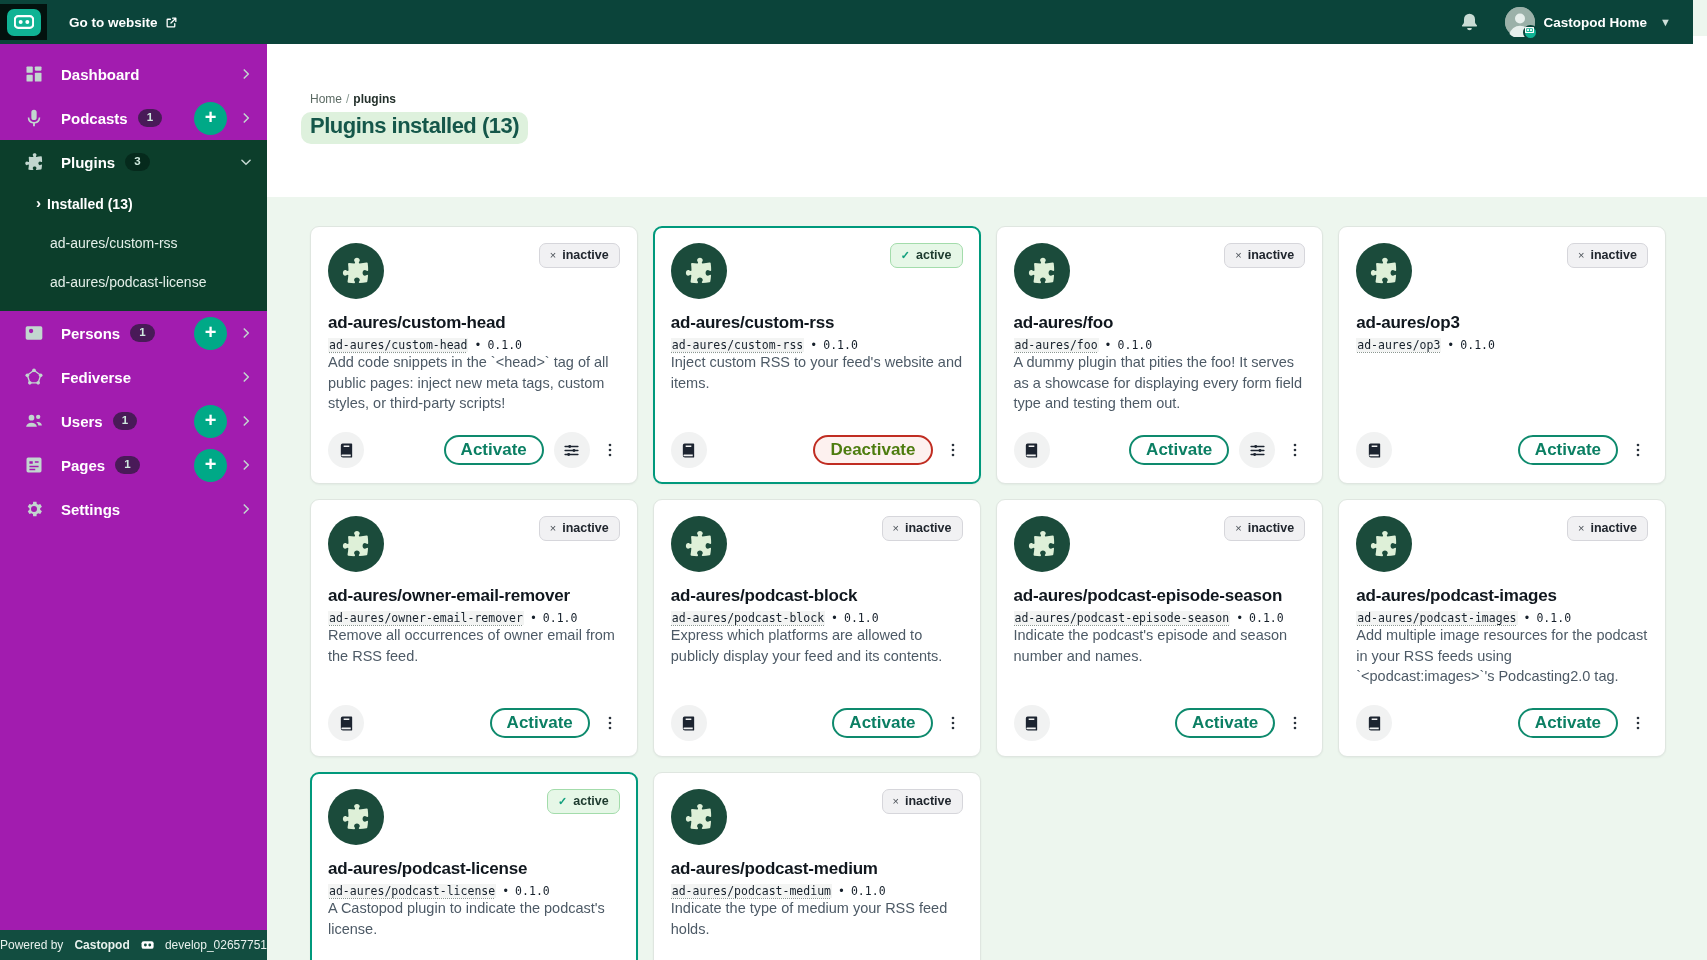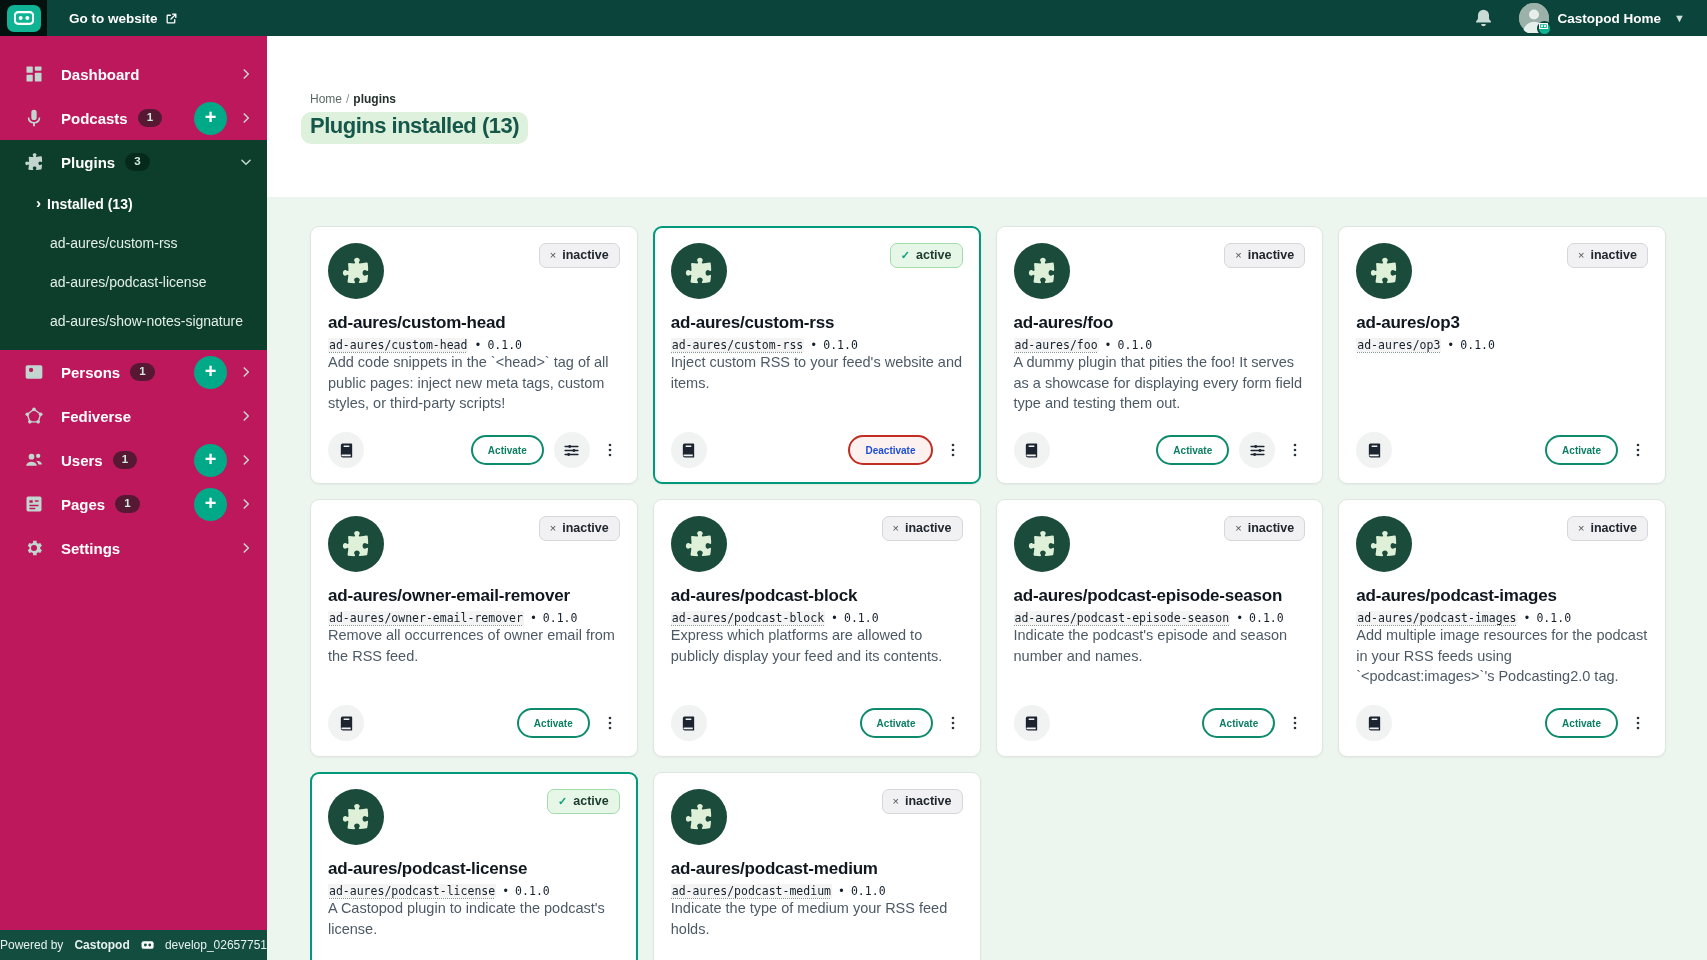--- a/index.html
+++ b/index.html
@@ -1,40 +1,40 @@
 <!DOCTYPE html>
 <html><head>
 <meta charset="utf-8">
 <style>
   * { margin:0; padding:0; box-sizing:border-box; }
   html,body { width:1707px; height:960px; overflow:hidden;
     font-family:"Liberation Sans", sans-serif; background:#edf6ee; }
 
   
-  .topbar { position:fixed; top:0; left:0; right:0; height:36px; background:#0b443a;
+  .topbar { position:fixed; top:0; left:0; right:14px; height:44px; background:#0b443a;
     display:flex; align-items:center; z-index:30; }
   .logo-cell { width:47px; height:36px; background:#03120e; display:flex;
     align-items:center; justify-content:center; flex:0 0 auto; }
   .logo-sq { width:34px; height:27px; background:#10b394; border-radius:7px;
     display:flex; align-items:center; justify-content:center; cursor:pointer; }
   .gotoweb { display:flex; align-items:center; gap:7px; color:#fff; font-weight:700;
     font-size:13.5px; margin-left:22px; cursor:pointer; }
   .topbar-right { margin-left:auto; display:flex; align-items:center; gap:22px; padding-right:22px; }
   .bell-btn { width:24px; height:24px; color:#c9dbd4; cursor:pointer; display:flex; align-items:center; }
   .userchip { display:flex; align-items:center; gap:9px; cursor:pointer; }
   .avatar { position:relative; width:30px; height:30px; border-radius:50%; background:#93aaa2; overflow:visible; }
   .avatar svg { position:absolute; inset:0; }
   .avatar-badge { position:absolute; right:-3px; bottom:-3px; width:15px; height:15px;
     border-radius:50%; background:#0fb husk; background:#0fb394; border:2px solid #0b443a;
     display:flex; align-items:center; justify-content:center; }
   .username { color:#fff; font-weight:700; font-size:13.5px; }
   .caret { color:#cfe0da; font-size:11px; margin-left:4px; }
 
   
-  .sidebar { position:fixed; top:36px; left:0; bottom:0; width:267px; background:#be185d;
+  .sidebar { position:fixed; top:36px; left:0; bottom:0; width:267px; background:#a21caf;
     z-index:20; display:flex; flex-direction:column; }
   .nav { list-style:none; padding-top:16px; flex:1 1 auto; }
   .nav-item { position:relative; height:44px; display:flex; align-items:center;
     padding:0 16px 0 24px; cursor:pointer; }
   .nav-icon { width:20px; height:20px; color:#c2d6cf; flex:0 0 auto; display:flex; }
   .nav-label { color:#fff; font-weight:700; font-size:15px; margin-left:17px; white-space:nowrap; }
   .nav-badge { margin-left:10px; background:rgba(0,26,16,.55); color:#cfeade; font-size:11.5px;
     font-weight:700; padding:2px 9px; border-radius:999px; line-height:1.2; }
   .plus-btn { position:absolute; right:40px; width:33px; height:33px; border-radius:50%;
     background:#00a987; color:#fff; border:none; font-size:20px; font-weight:700;
@@ -82,24 +82,24 @@
     letter-spacing:-0.2px; white-space:nowrap; }
   .card-meta { margin-top:5px; font-family:"DejaVu Sans Mono","Liberation Mono",monospace;
     font-size:11.5px; color:#16202b; display:flex; align-items:center; gap:6px; white-space:nowrap; }
   .pkg { background:#f3f4f3; padding:0 1px; text-decoration:underline dotted #8b9791;
     text-underline-offset:3px; cursor:pointer; }
   .card-desc { font-size:14.5px; line-height:1.42; color:#4d5a66; }
   .card-actions { margin-top:auto; padding-top:14px; display:flex; align-items:center; gap:10px; }
   .icon-circ { width:36px; height:36px; border-radius:50%; background:#f1f2f2; border:none;
     display:flex; align-items:center; justify-content:center; color:#1c2430; cursor:pointer; flex:0 0 auto;}
   .icon-circ svg { width:17px; height:17px; }
-  .pill { height:30px; padding:0 15px; border-radius:999px; font-size:10px; font-weight:700;
+  .pill { height:30px; padding:0 15px; border-radius:999px; font-size:17px; font-weight:700;
     cursor:pointer; font-family:inherit; }
   .pill.activate { margin-left:auto; background:#fff; border:2px solid #0e8a6d; color:#0b7f63; }
-  .pill.deactivate { margin-left:auto; background:#fdf1ef; border:2px solid #c02d22; color:#1d4ed8; }
+  .pill.deactivate { margin-left:auto; background:#fdf1ef; border:2px solid #c02d22; color:#4d7c0f; }
   .kebab { width:20px; height:36px; background:none; border:none; color:#2a323c;
     display:flex; align-items:center; justify-content:center; cursor:pointer; }
   .kebab svg { width:16px; height:16px; }
 </style>
 </head>
 <body>
 
 <div class="topbar">
   <div class="logo-cell">
     <div class="logo-sq">
@@ -205,24 +205,20 @@
     <span>Installed (13)</span>
   </li>
           <li class="subnav-item">
 
     <span>ad-aures/custom-rss</span>
   </li>
           <li class="subnav-item">
 
     <span>ad-aures/podcast-license</span>
   </li>
-          <li class="subnav-item">
-
-    <span>ad-aures/show-notes-signature</span>
-  </li>
         </ul>
   </li>
       <li class="nav-group">
     <div class="nav-item">
       <span class="nav-icon">
             <svg viewBox="0 0 24 24" fill="currentColor">
               <path d="M4 4h16a2 2 0 0 1 2 2v12a2 2 0 0 1-2 2H4a2 2 0 0 1-2-2V6a2 2 0 0 1 2-2zm4.5 8.2a2.6 2.6 0 1 0 0-5.2 2.6 2.6 0 0 0 0 5.2zM4.3 17c.45-1.9 2.1-3 4.2-3s3.75 1.1 4.2 3H4.3zM14.5 8h5.5v1.8h-5.5zM14.5 12h4v1.8h-4z"></path>
             </svg>
           </span>
       <span class="nav-label">Persons</span>

